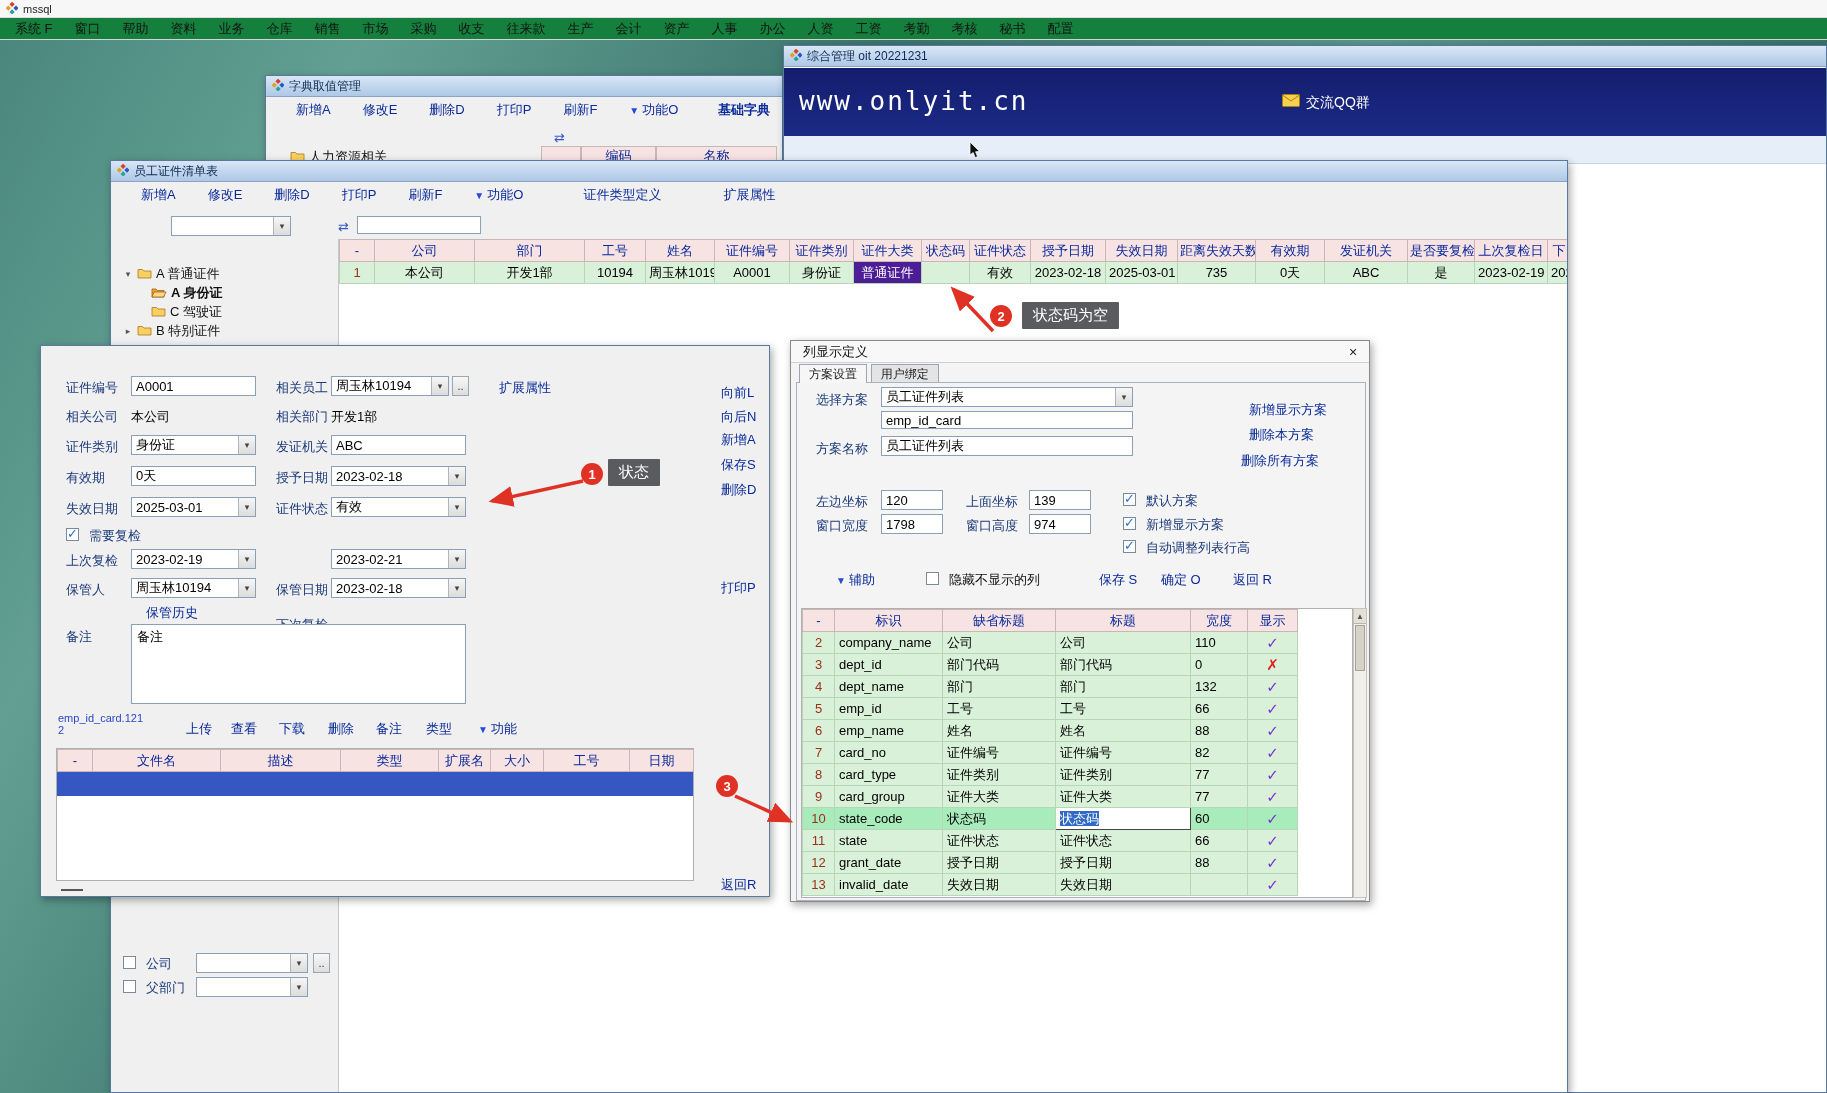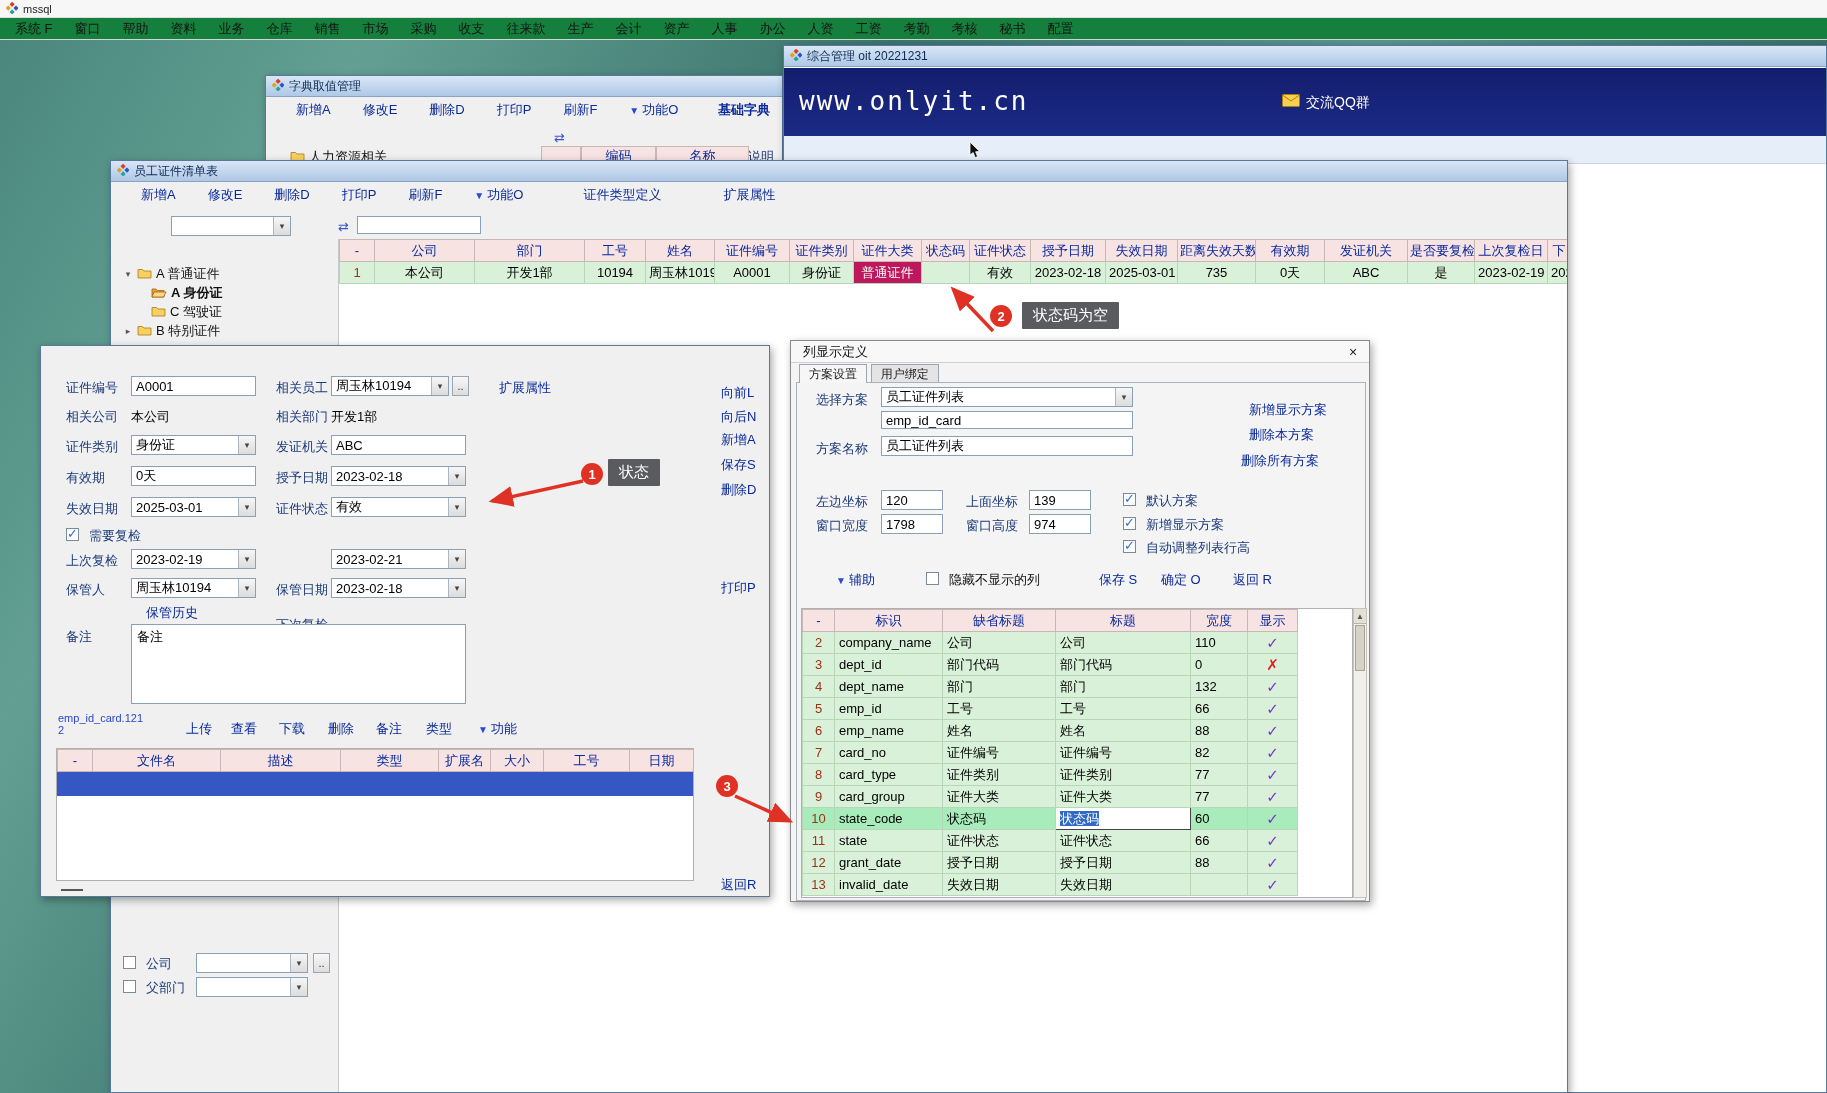--- a/index.html
+++ b/index.html
@@ -23,21 +23,21 @@
 .combo .dd{position:absolute;right:0;top:0;width:17px;height:100%;background:linear-gradient(#f6f6f6,#dcdcdc);border-left:1px solid #aab6c2;color:#444;font-size:9px;display:flex;align-items:center;justify-content:center;}
 .sqbtn{height:20px;width:17px;background:linear-gradient(#f8f8f8,#ddd);border:1px solid #9aa6b2;font-size:11px;line-height:16px;text-align:center;color:#333;cursor:pointer;}
 .cb{width:13px;height:13px;border:1px solid #7a8a9a;background:#fff;display:inline-block;position:relative;vertical-align:-2px;}
 .cb.on::after{content:"✓";position:absolute;left:0;top:-3px;font-size:13px;font-weight:bold;color:#2b6fd0;}
 .cblbl{color:#1c3a7a;margin-left:5px;white-space:nowrap;}
 
 table.grid{border-collapse:collapse;table-layout:fixed;font-size:13px;}
 .grid th{background:#f8e3e3;color:#08289c;font-weight:normal;border:1px solid #c9b6b6;height:22px;padding:0 2px;overflow:hidden;white-space:nowrap;text-align:center;}
 .grid td{background:#d9f1d9;border:1px solid #b7d6b7;height:22px;padding:0 3px;overflow:hidden;white-space:nowrap;text-align:center;color:#000;}
 .grid td.num{color:#9c3018;}
-.grid td.sel{background:#be185d;color:#fff;margin-top:44px;}
+.grid td.sel{background:#4c1d95;color:#fff;margin-top:44px;}
 .cols-grid td{height:22px;text-align:left;padding:0 4px;}
 .cols-grid td.num{text-align:center;}
 .cols-grid tr.hl td{background:#a9ecbc;}
 .cols-grid tr.hl td.edit{background:#fff;border:1px solid #444;}
 .seltext{background:#316ac5;color:#fff;}
 .mk{color:#7a2fd0;font-weight:bold;font-size:15px;}
 .mk.x{color:#e02020;}
 .cols-grid td.mkcell{text-align:center;}
 
 .tree-item{position:absolute;display:flex;align-items:center;gap:4px;height:18px;font-size:13px;color:#111;white-space:nowrap;cursor:default;}
@@ -121,21 +121,21 @@
     <span style="position:absolute;left:288px;top:54px;color:#3858c8;font-size:13px;">⇄</span>
     <span class="lbl" style="position:absolute;left:482px;top:72px;text-decoration:underline;">说明</span>
     <div class="tree-item" style="left:24px;top:72px;">
       <span><svg width="15" height="12" viewBox="0 0 15 12">
             <path d="M1 2.5 L5.5 2.5 L7 4 L14 4 L14 11 L1 11 Z" fill="#f8d060" stroke="#a87820" stroke-width="0.8"></path>
           </svg></span>
       <span>人力资源相关</span>
     </div>
     <div style="position:absolute;left:275px;top:70px;width:40px;height:18px;background:#f8e3e3;border:1px solid #c9b6b6;"></div>
     <div style="position:absolute;left:315px;top:70px;width:75px;height:18px;background:#f8e3e3;border:1px solid #c9b6b6;text-align:center;color:#08289c;">编码</div>
-    <div style="position:absolute;left:390px;top:70px;width:93px;height:18px;background:#f8e3e3;border:1px solid #c9b6b6;text-align:center;color:#08289c;">名称</div>
+    <div style="position:absolute;left:390px;top:70px;width:121px;height:18px;background:#f8e3e3;border:1px solid #c9b6b6;text-align:center;color:#08289c;">名称</div>
   </div>
 
   <div class="win" style="left:783px;top:45px;width:1044px;height:1048px;z-index:3;overflow:hidden;background:#fff;">
     <div class="titlebar">
       <span><svg width="12" height="12" viewBox="0 0 13 13">
             <rect x="4.6" y="0.5" width="4" height="4" transform="rotate(45 6.6 2.5)" fill="#d84020"></rect>
             <rect x="8.8" y="4.6" width="4" height="4" transform="rotate(45 10.8 6.6)" fill="#2858c8"></rect>
             <rect x="4.6" y="8.8" width="4" height="4" transform="rotate(45 6.6 10.8)" fill="#28a0a0"></rect>
             <rect x="0.5" y="4.6" width="4" height="4" transform="rotate(45 2.5 6.6)" fill="#e0a020"></rect>
           </svg></span>

